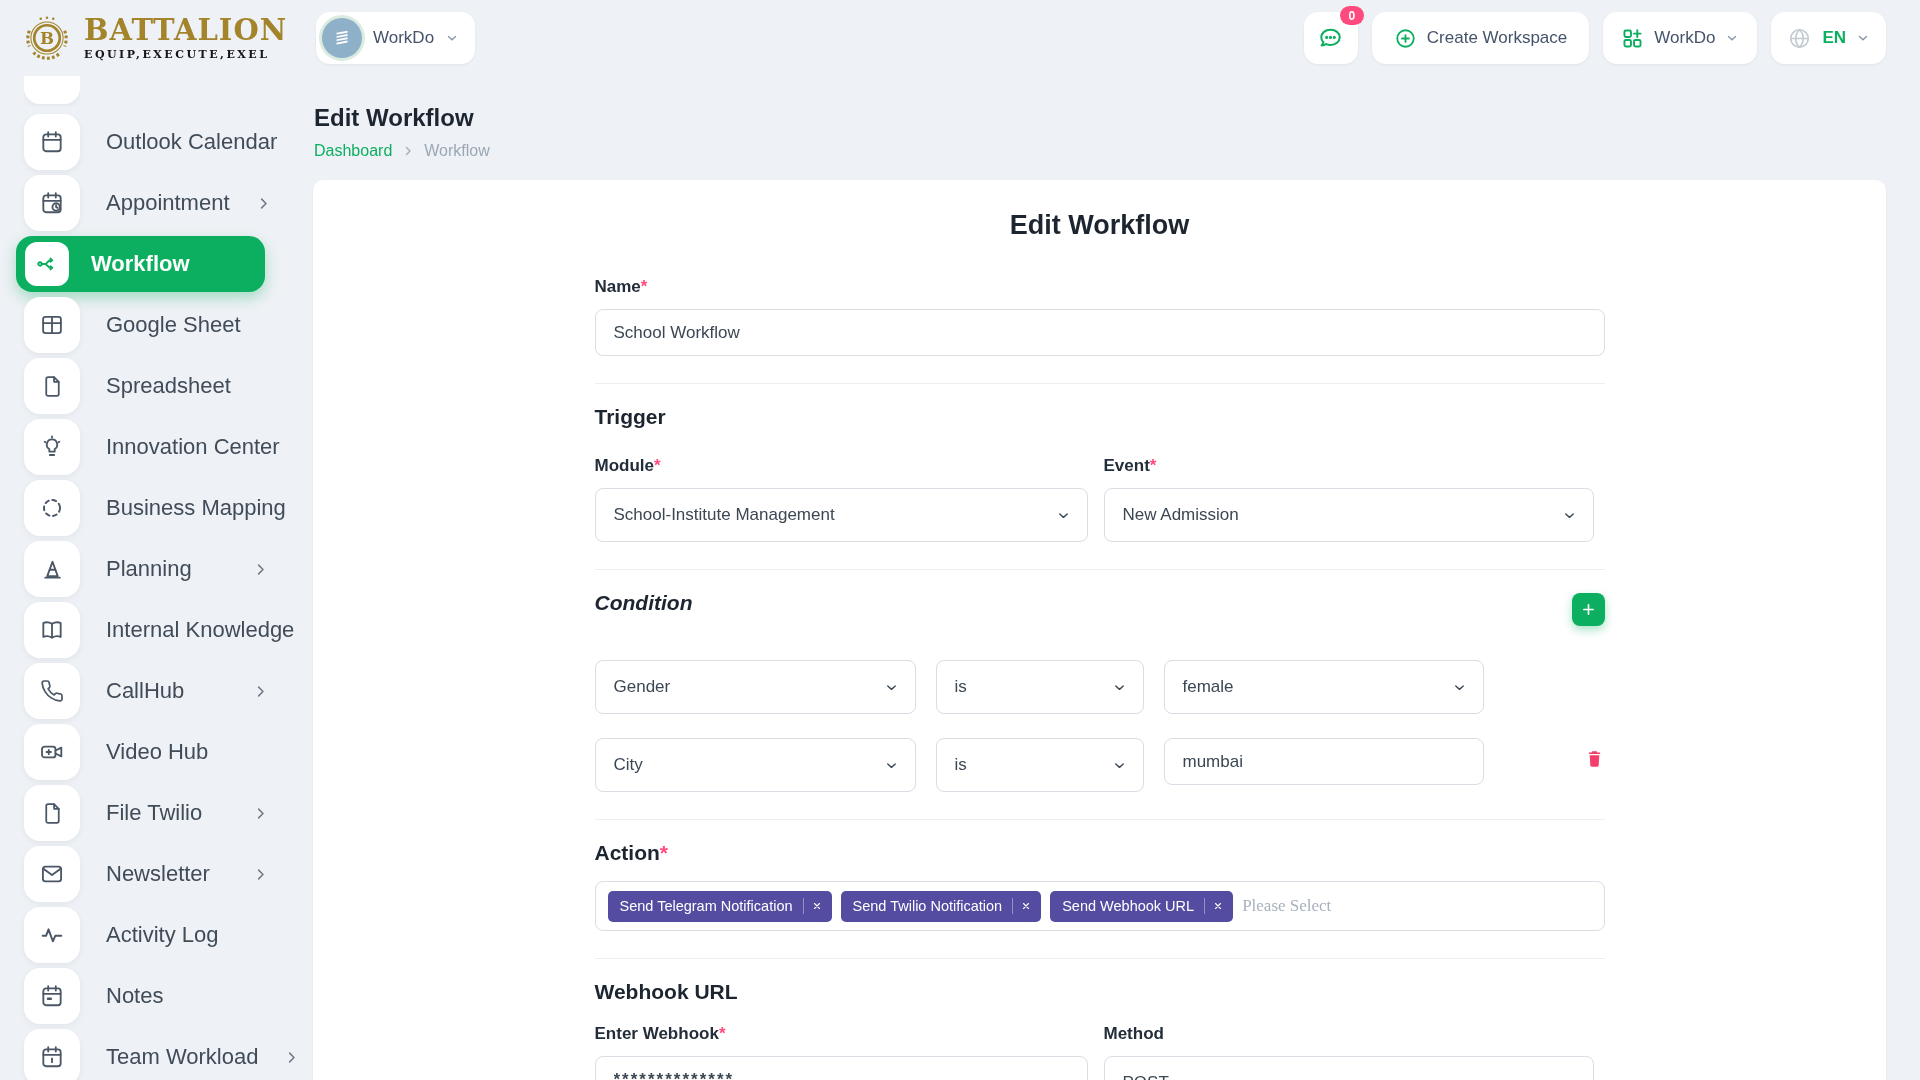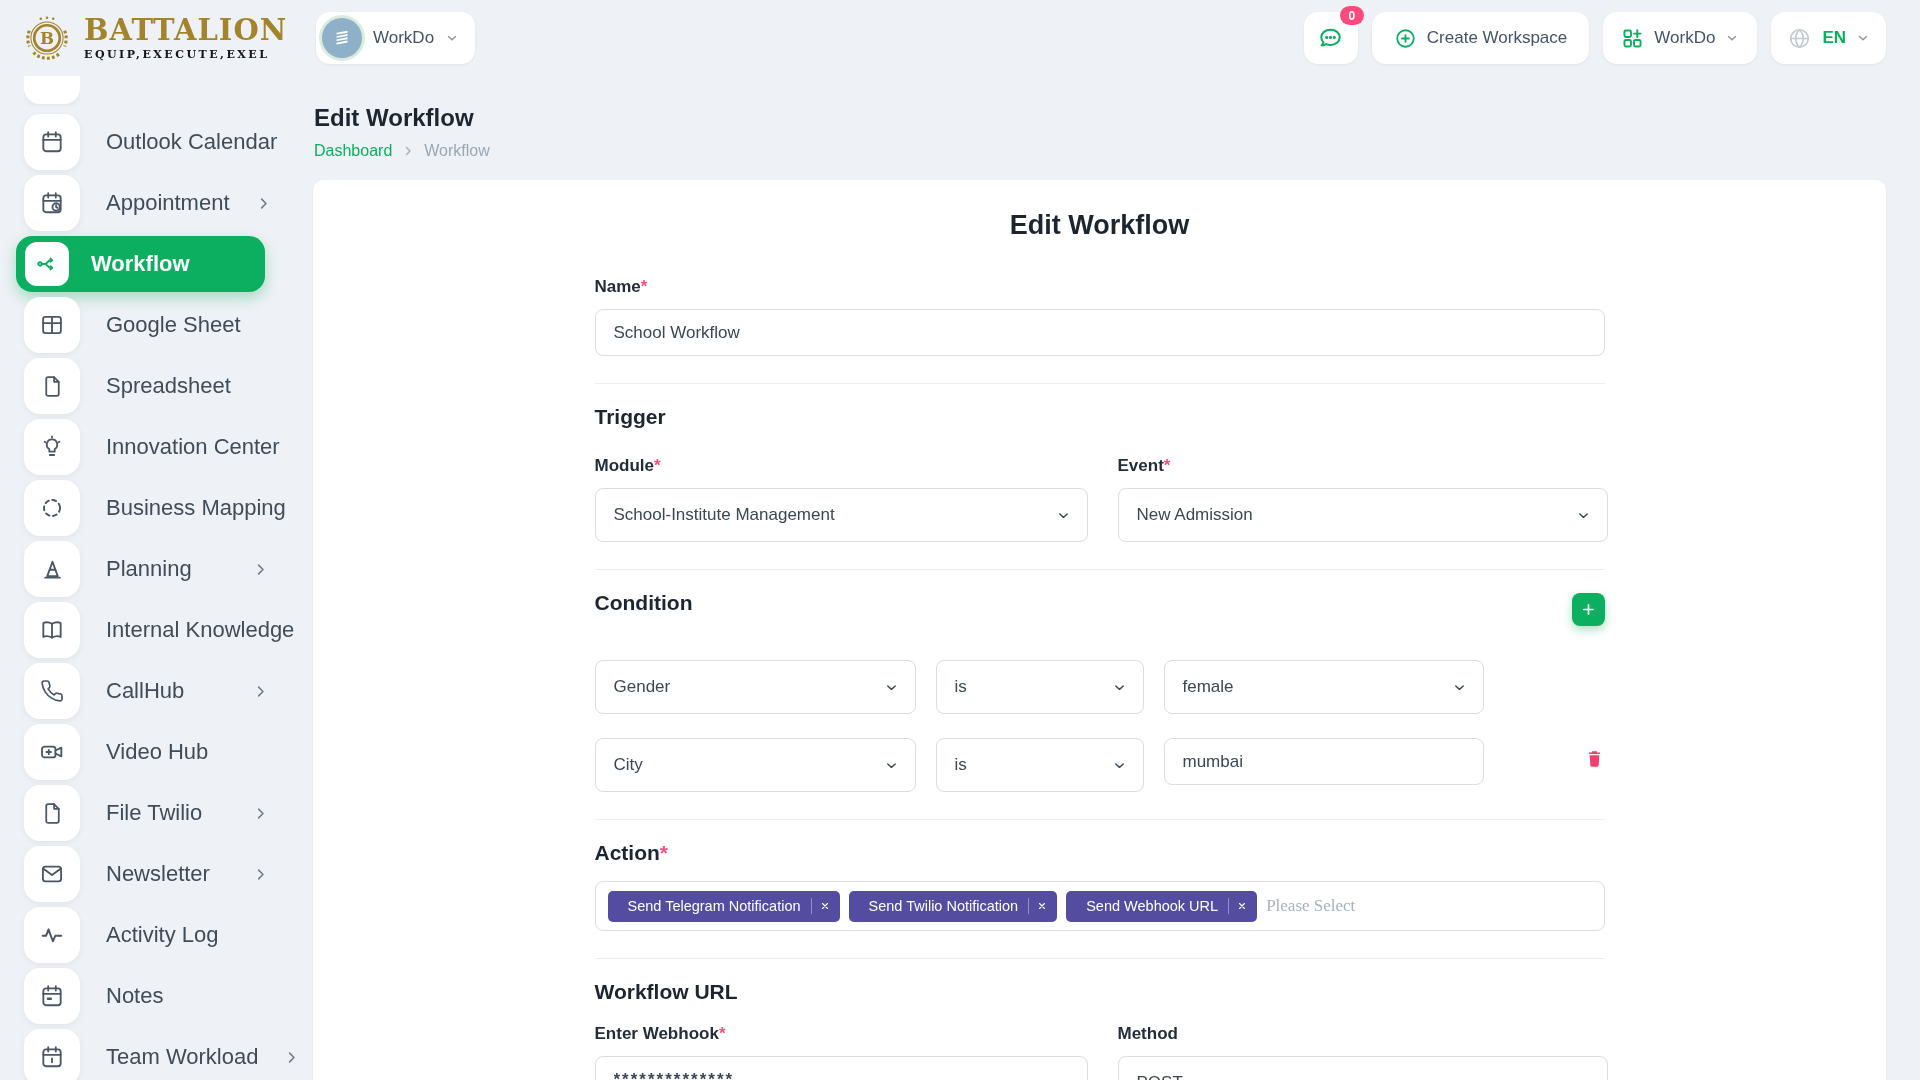--- a/index.html
+++ b/index.html
@@ -54,29 +54,29 @@
   .card-title{text-align:center;font-size:27px;font-weight:700;color:var(--text-dark);}
   .form-inner{width:1010px;margin:0 auto;padding-top:36px;}
   .f-label{font-size:17px;font-weight:600;color:var(--label);margin-bottom:12px;}
   .req{color:#ff4a7d;}
   .t-input{width:100%;height:47px;border:1px solid var(--border);border-radius:8px;padding:0 18px;font-size:17px;color:var(--input-text);font-family:inherit;outline:none;background:#fff;}
   .t-input::placeholder{color:#a8b2bd;}
   .sel{width:100%;height:54px;border:1px solid var(--border);border-radius:8px;padding:0 16px 0 18px;font-size:17px;color:var(--input-text);display:flex;align-items:center;justify-content:space-between;cursor:pointer;background:#fff;}
   .sel .chev{color:#3d4856;}
   .divider{border:none;border-top:1px solid var(--divider);margin:27px 0 21px;}
   .sec-title{font-size:21px;font-weight:700;color:var(--text-dark);}
-  .two-col{display:grid;grid-template-columns:493px 490px;column-gap:30px;}
+  .two-col{display:grid;grid-template-columns:493px 490px;column-gap:16px;}
   .mt-sec{margin-top:27px;}
-  .cond-head{display:flex;align-items:flex-start;justify-content:space-between;margin-bottom:34px;}
+  .cond-head{display:flex;align-items:flex-start;justify-content:space-between;margin-bottom:34px;font-style:italic;}
   .add-btn{width:33px;height:33px;background:var(--green);border:none;border-radius:8px;color:#fff;display:flex;align-items:center;justify-content:center;cursor:pointer;box-shadow:0 4px 10px rgba(12,175,96,.35);margin-top:2px;}
   .cond-rows{position:relative;}
   .cond-row{display:grid;grid-template-columns:321px 208px 320px;column-gap:20px;margin-bottom:24px;}
   .trash-btn{position:absolute;right:0;top:88px;background:none;border:none;cursor:pointer;display:flex;}
   .action-box{border:1px solid var(--border);border-radius:8px;min-height:50px;display:flex;align-items:center;gap:9px;padding:8px 12px;flex-wrap:wrap;}
-  .tag{background:var(--tag);border-radius:5px;height:31px;display:flex;align-items:center;color:#fff;font-size:14.5px;padding-left:20px;}
+  .tag{background:var(--tag);border-radius:5px;height:31px;display:flex;align-items:center;color:#fff;font-size:14.5px;padding-left:12px;}
   .tag-sep{width:1px;height:16px;background:rgba(255,255,255,.38);margin:0 8px 0 10px;}
   .tag-x{background:none;border:none;color:#fff;display:flex;align-items:center;padding:0 10px 0 0;cursor:pointer;}
   .ph-input{border:none;outline:none;flex:1;min-width:160px;font-size:17px;font-family:Liberation Serif, serif;color:var(--input-text);}
   .ph-input::placeholder{color:#a8b2bd;}
   .masked{letter-spacing:2px;font-weight:600;}
 </style>
 </head>
 <body>
 
 <div class="header">
@@ -521,21 +521,21 @@
                 <path d="M6 6l12 12M18 6L6 18"></path>
               </svg>
             </button>
         </span>
         <input class="ph-input" type="text" placeholder="Please Select" style="">
       </div>
 
       <hr class="divider">
 
       
-      <div class="sec-title">Workflow URL</div>
+      <div class="sec-title">Webhook URL</div>
       <div class="two-col" style="margin-top:20px;">
         <div>
           <div class="f-label"><span>Enter Webhook</span><span class="req">*</span></div>
           <input class="t-input masked" type="text" value="**************" style="">
         </div>
         <div>
           <div class="f-label">Method</div>
           <div class="sel">
             <span>POST</span>
             <span class="chev">

